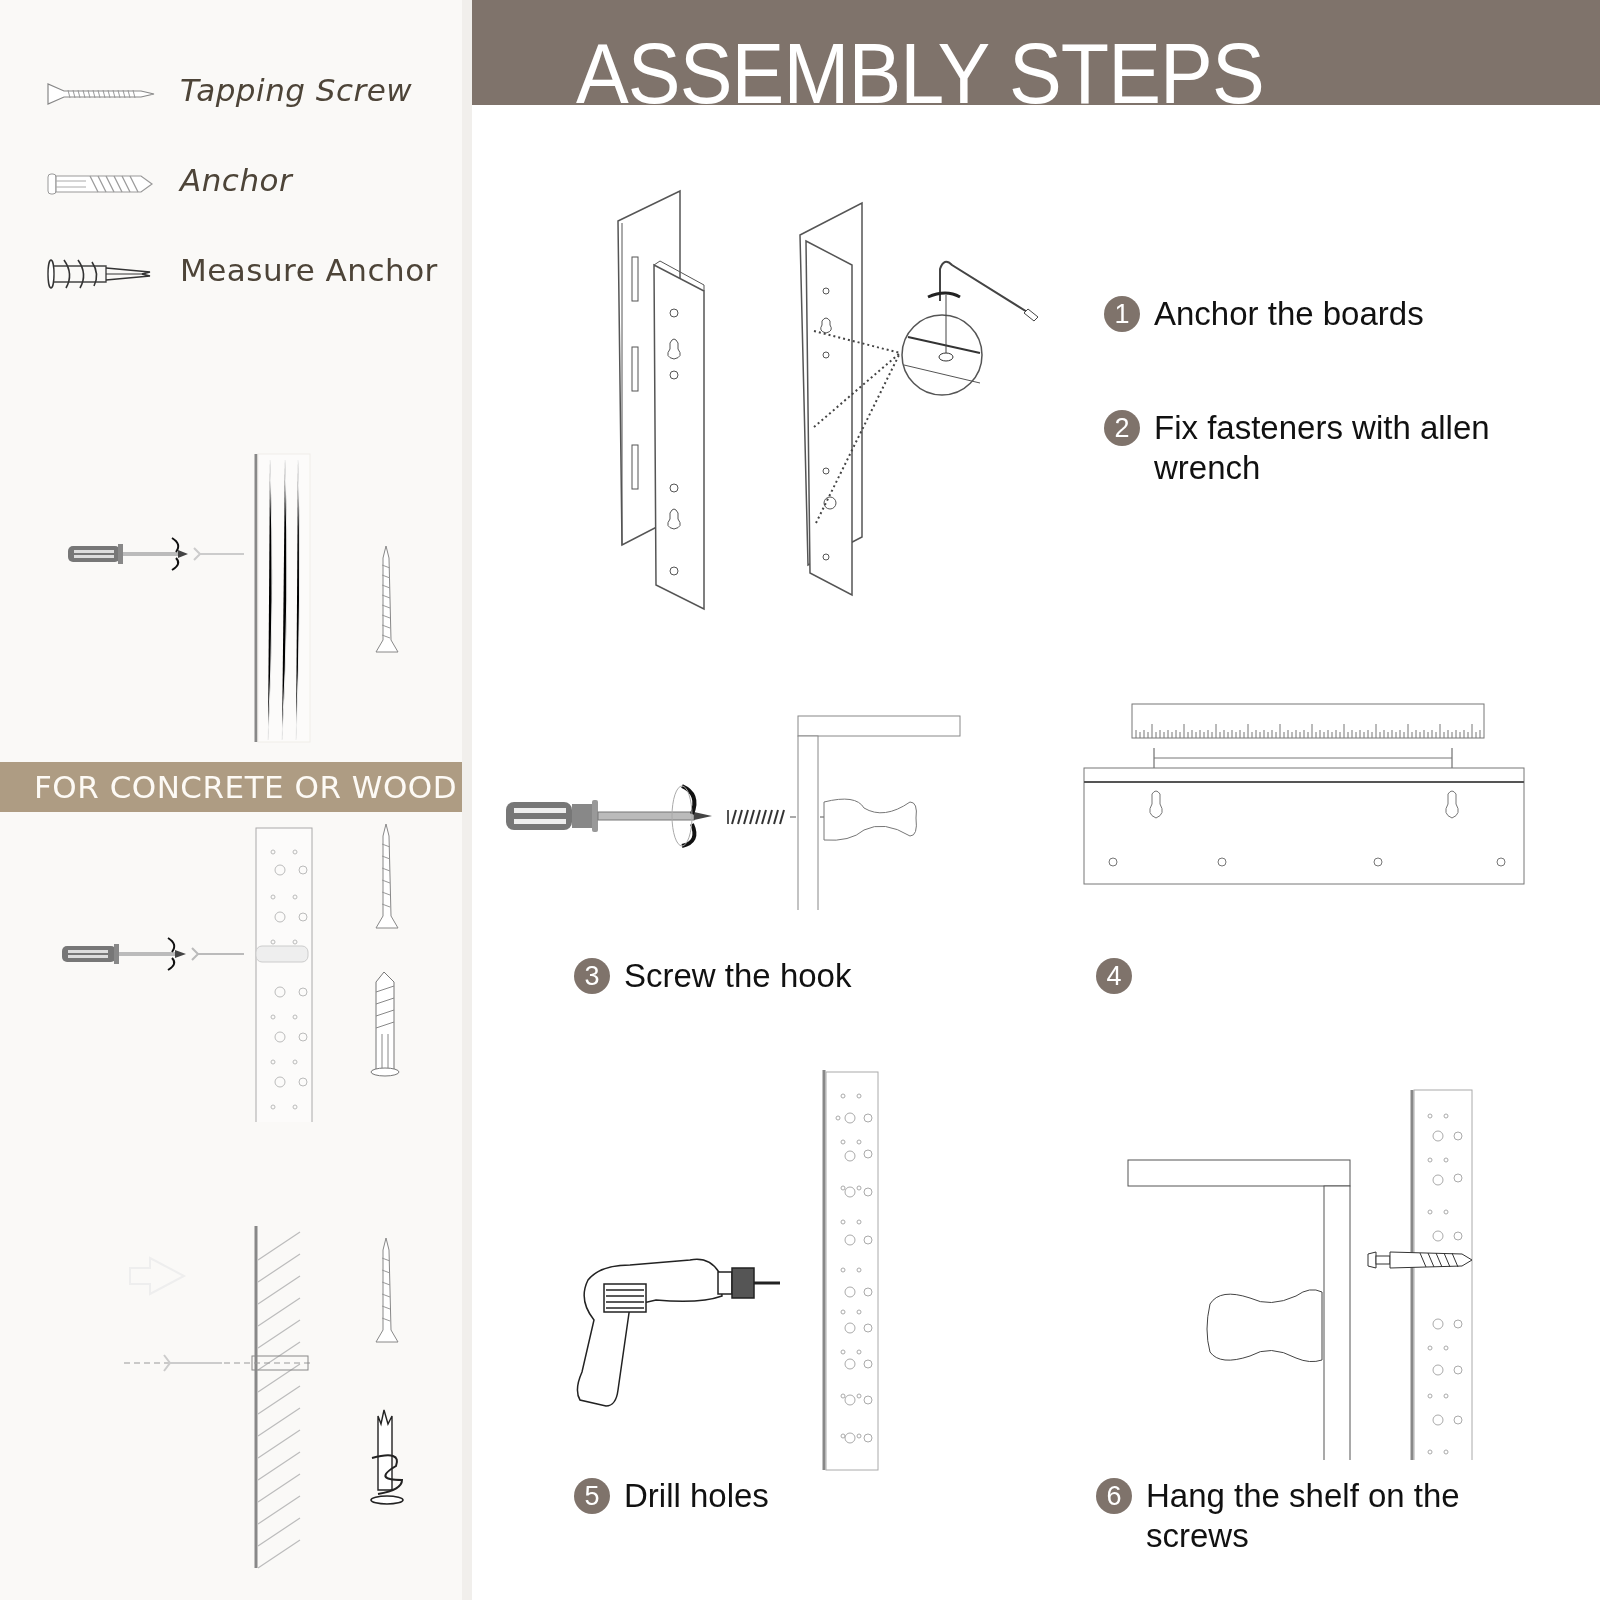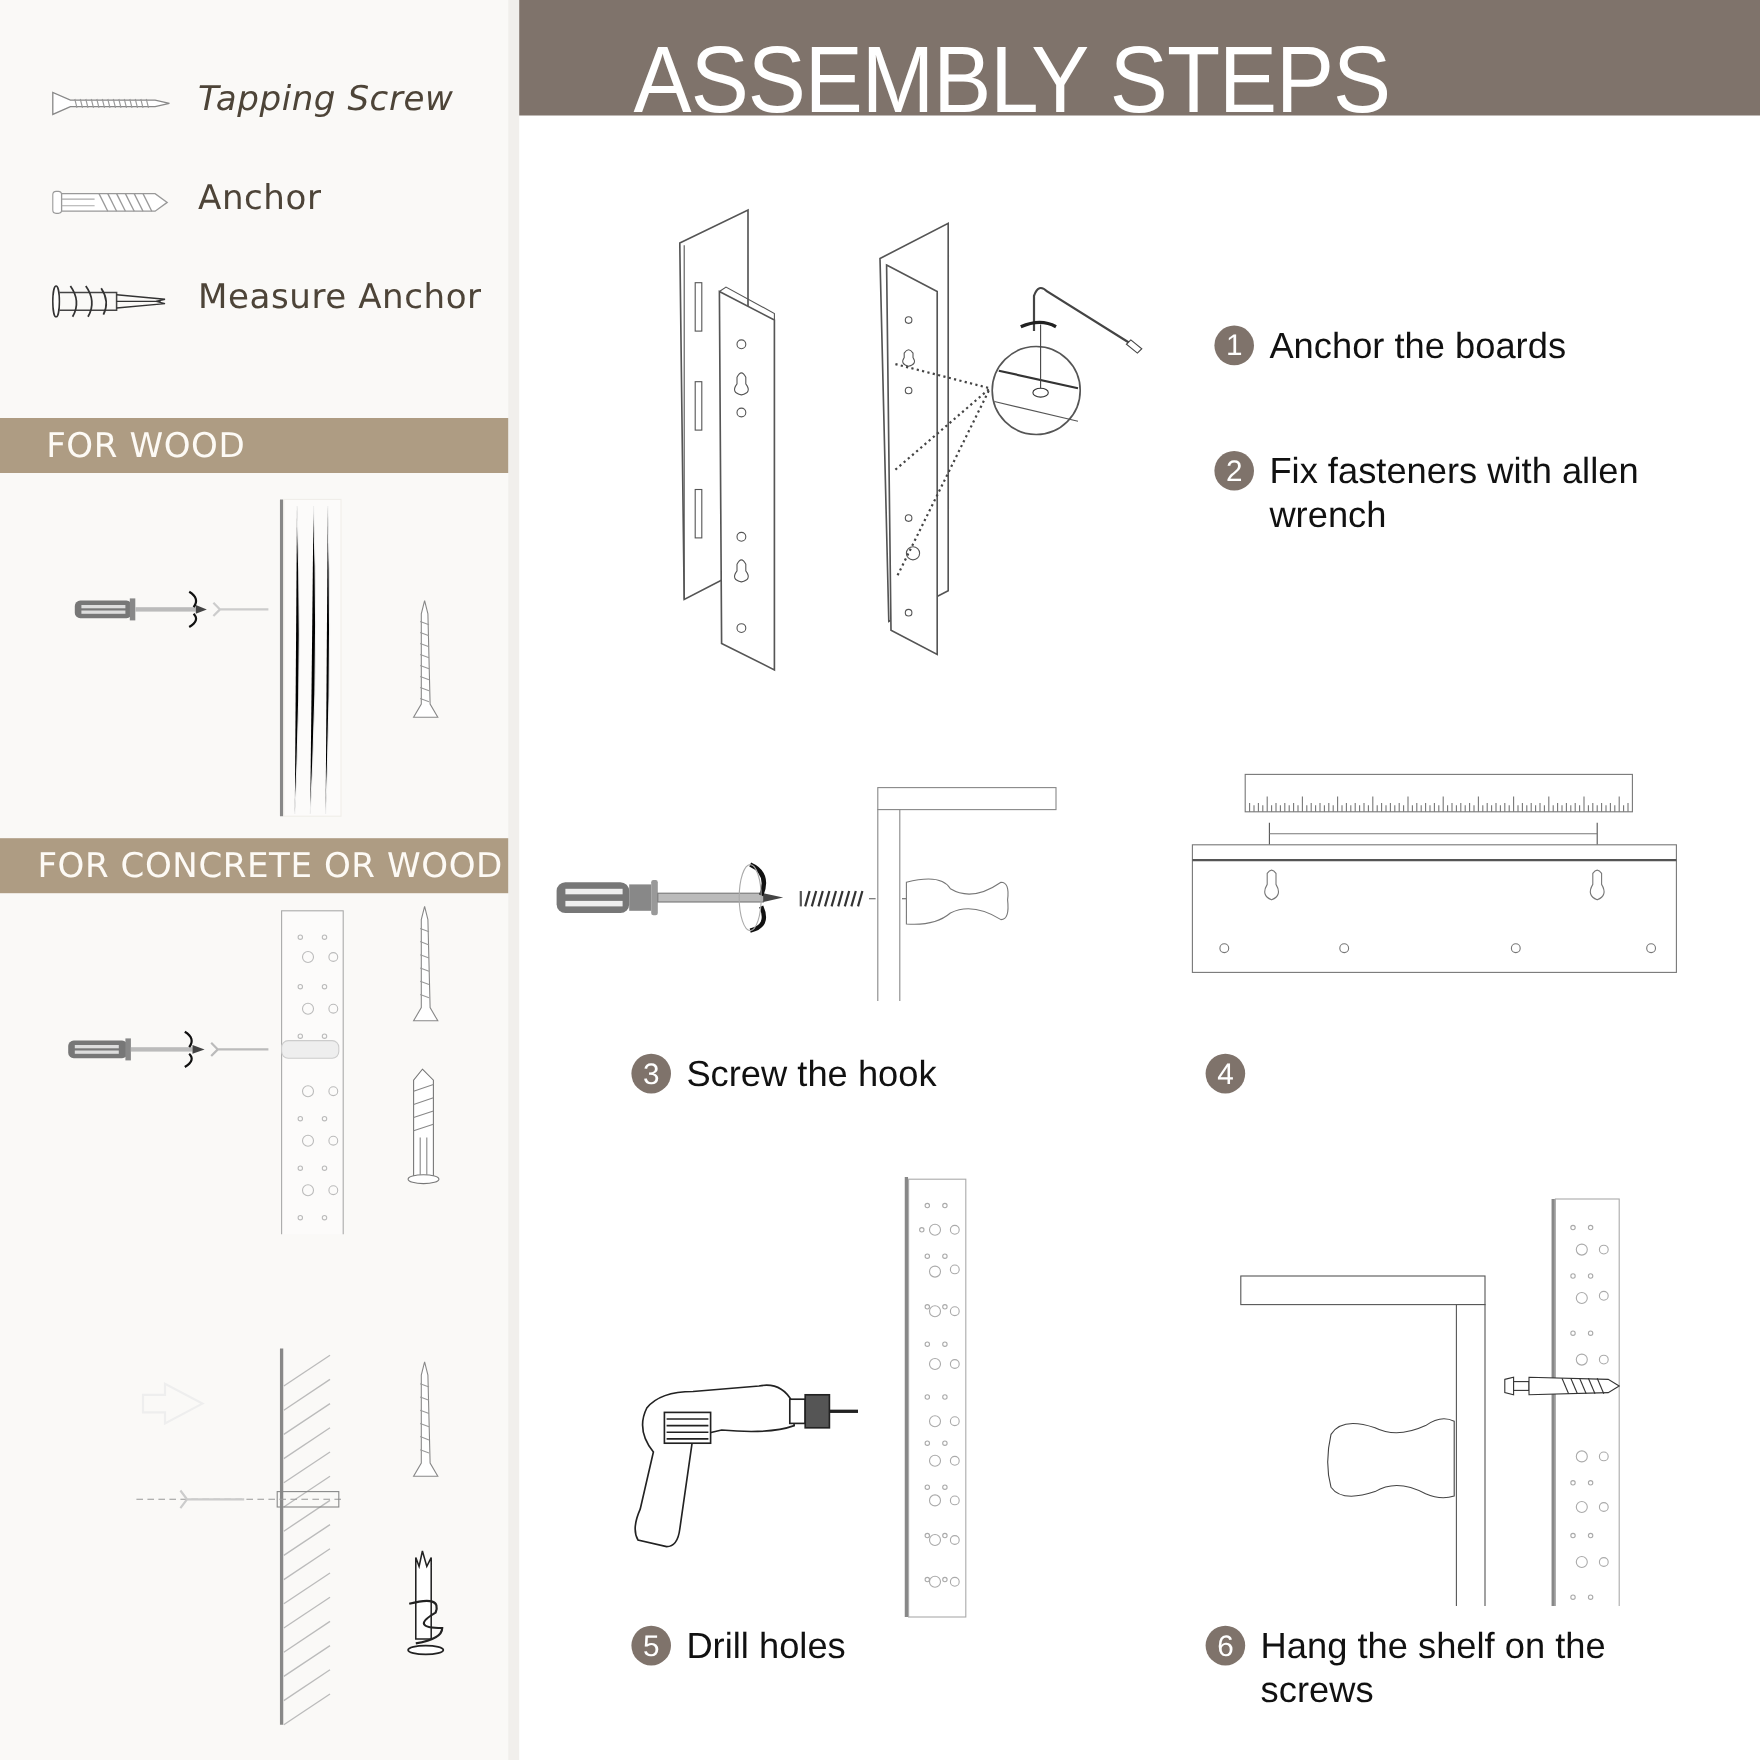--- a/index.html
+++ b/index.html
@@ -64,34 +64,33 @@
       <g stroke="#999" stroke-width="1.2">
         <line x1="44" y1="10" x2="52" y2="26"></line>
           <line x1="52" y1="10" x2="60" y2="26"></line>
           <line x1="60" y1="10" x2="68" y2="26"></line>
         <line x1="68" y1="10" x2="76" y2="26"></line>
           <line x1="76" y1="10" x2="84" y2="26"></line>
           <line x1="84" y1="10" x2="92" y2="26"></line>
       </g>
     </svg>
   </div>
-  <div class="legend-label" style="top:162px; left:180px;">Anchor</div>
+  <div class="legend-label" style="top:162px; left:180px;font-style:italic;">Anchor</div>
 
   <div class="legend-item" style="top:254px;">
     <svg viewBox="0 0 110 36">
       <ellipse cx="5" cy="18" rx="3" ry="14" fill="#fff" stroke="#333" stroke-width="1.4"></ellipse>
       <path d="M8 10 L60 10 L60 26 L8 26" fill="none" stroke="#444" stroke-width="1.4"></path>
       <path d="M18 4 Q28 18 20 32 M32 4 Q42 18 34 32 M46 6 Q54 18 48 30" fill="none" stroke="#333" stroke-width="1.6"></path>
       <path d="M60 12 L104 16 L96 18 L104 20 L60 24" fill="none" stroke="#333" stroke-width="1.3"></path>
       <line x1="60" y1="18" x2="100" y2="18" stroke="#333"></line>
     </svg>
   </div>
   <div class="legend-label" style="top:252px; left:180px;">Measure Anchor</div>
 
-  <div class="section-band" style="top:380px; padding-left:42px;">FOR WOOD</div>
   <svg class="fig" style="left:0; top:440px;" width="462" height="310">
     <g>
       <rect x="68" y="106" width="52" height="16" rx="5" fill="#777"></rect>
       <rect x="74" y="110" width="40" height="3" fill="#ddd"></rect>
         <rect x="74" y="115" width="40" height="3" fill="#ddd"></rect>
       <rect x="118" y="104" width="5" height="20" fill="#888"></rect>
       <rect x="123" y="112" width="55" height="4" fill="#bbb"></rect>
       <path d="M178 110 L188 114 L178 118 Z" fill="#444"></path>
       <path d="M172 98 Q182 104 176 112" fill="none" stroke="#111" stroke-width="2"></path>
       <path d="M176 118 Q182 124 172 130" fill="none" stroke="#111" stroke-width="2"></path>

